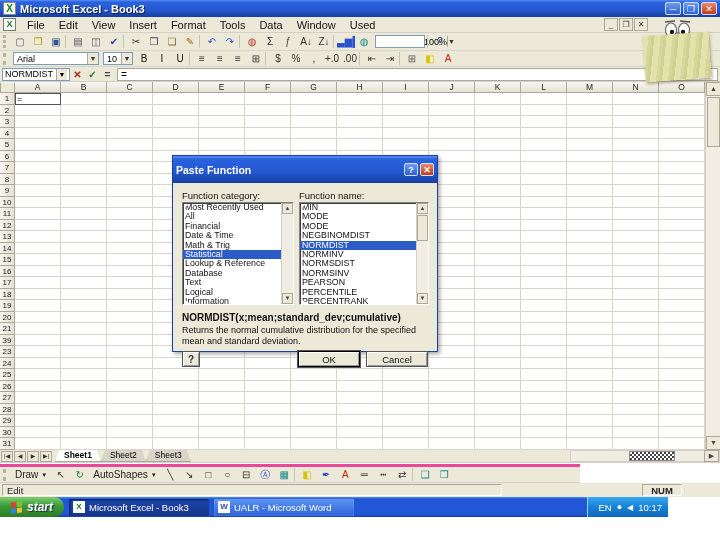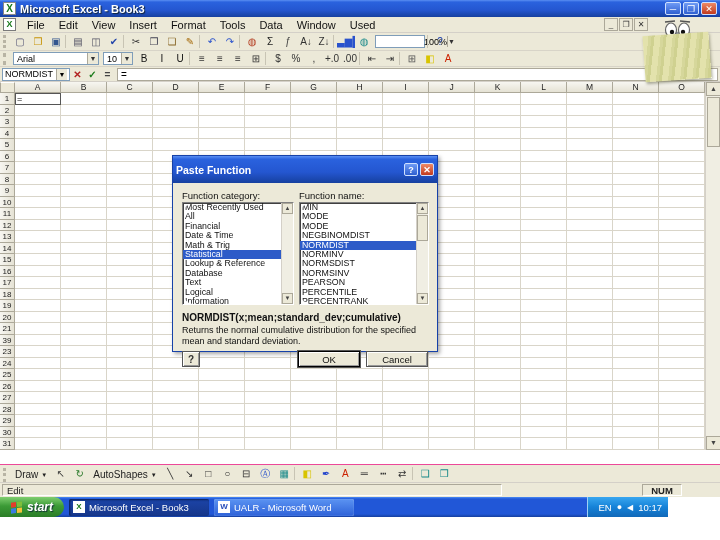--- a/index.html
+++ b/index.html
@@ -90,22 +90,22 @@
   .tabs .item { padding:0 8px; border:1px solid #aca899; border-top:none; background:#d8d4c8;
     clip-path:polygon(4px 0,calc(100% - 4px) 0,100% 100%,0 100%); line-height:11px; }
   .tabs .item.selected { background:#fff; font-weight:bold; }
   .hscroll { margin-left:auto; width:150px; height:12px; background:#f0eee3; border:1px solid #d4d0c8;
     display:flex; align-items:center; }
   .hthumb { width:46px; height:10px; margin-left:58px;
     background:conic-gradient(#444 25%,#fff 0 50%,#444 0 75%,#fff 0) 0 0/4px 4px; border:1px solid #888; }
   .hscroll .sbtn { height:12px; line-height:10px; margin-left:auto; }
 
   
-  .drawbar { position:absolute; left:0; top:464px; width:720px; height:19px; background:#ece9d8;
-    border-top:1px solid #ec4899; border-bottom:1px solid #d4d0c8; display:flex; align-items:flex-end; font-size:10px; }
+  .drawbar { position:absolute; left:0; top:464px; width:580px; height:19px; background:#ece9d8;
+    border-top:3px solid #ec4899; border-bottom:1px solid #d4d0c8; display:flex; align-items:center; font-size:10px; }
   .ddbtn { display:flex; align-items:center; padding:0 4px; height:15px; font-size:10px; color:#222; }
   .ddbtn .caret { font-size:6px; margin-left:3px; }
   .drawbar .item { width:19px; }
 
   
   .statusbar { position:absolute; left:0; top:483px; width:720px; height:14px; background:#ece9d8;
     display:flex; align-items:center; font-size:9.5px; color:#222; }
   .status-cell { border:1px solid; border-color:#aca899 #fff #fff #aca899; height:12px; line-height:11px;
     padding:0 4px; margin-left:2px; }
   .status-mode { width:500px; }
@@ -347,20 +347,35 @@
       </div>
     <div class="active-cell" data-name="active-cell-a1">=</div>
   </div>
 
   <div class="vscroll" data-name="vertical-scrollbar">
     <div class="sbtn" data-name="scroll-up-icon">▲</div>
     <div class="vthumb" data-name="vertical-scroll-thumb"></div>
     <div class="sbtn down" data-name="scroll-down-icon">▼</div>
   </div>
 
+  <div class="tabbar" data-name="sheet-tab-bar">
+    <div class="navbtn" data-name="first-sheet-button">|◀</div>
+    <div class="navbtn" data-name="prev-sheet-button">◀</div>
+    <div class="navbtn" data-name="next-sheet-button">▶</div>
+    <div class="navbtn" data-name="last-sheet-button">▶|</div>
+    <div class="tabs">
+        <div class="item selected" data-name="sheet-tab">Sheet1</div>
+        <div class="item" data-name="sheet-tab">Sheet2</div>
+        <div class="item" data-name="sheet-tab">Sheet3</div>
+      </div>
+    <div class="hscroll" data-name="horizontal-scrollbar">
+      <div class="hthumb" data-name="horizontal-scroll-thumb"></div>
+      <div class="sbtn" data-name="scroll-right-icon">▶</div>
+    </div>
+  </div>
 
   <div class="drawbar" data-name="drawing-toolbar">
     <div class="grip" data-name="toolbar-grip"></div>
     <div class="ddbtn" data-name="draw-menu-button">
       <span data-name="draw-label">Draw</span>
       <span class="caret" data-name="chevron-down-icon">▼</span>
     </div>
     <div class="iconrow">
         <div class="item" data-name="select-objects-icon" style="color: rgb(51, 51, 51);">↖</div>
         <div class="item" data-name="free-rotate-icon" style="color: rgb(42, 122, 42);">↻</div>

